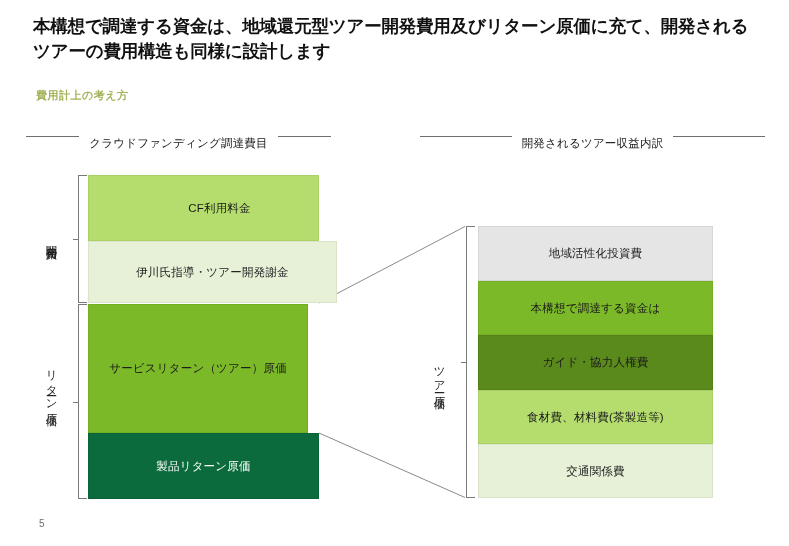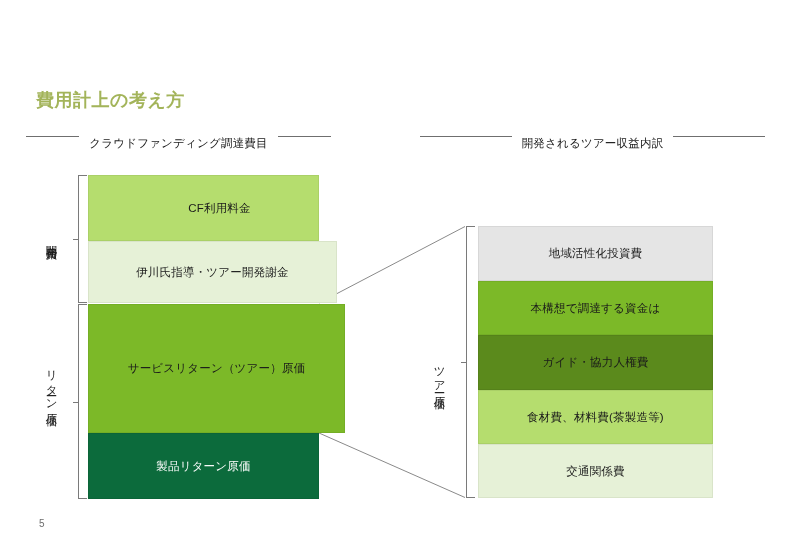--- a/index.html
+++ b/index.html
@@ -30,21 +30,21 @@
     line-height: 1.42;
     letter-spacing: -0.2px;
     color: #111111;
   }
 
   
   .subtitle {
     position: absolute;
     left: 36px;
     top: 88px;
-    font-size: 18px;
+    font-size: 11px;
     font-weight: bold;
     color: #a3b45a;
     letter-spacing: 0.5px;
   }
 
   
   .colhead {
     position: absolute;
     display: flex;
     align-items: flex-start;
@@ -122,20 +122,21 @@
     top: 518px;
     font-size: 10px;
     color: #6d6d6d;
   }
 </style>
 </head>
 <body>
 
 <div id="slide">
 
+  <div class="title">本構想で調達する資金は、地域還元型ツアー開発費用及びリターン原価に充て、開発されるツアーの費用構造も同様に設計します</div>
 
   <div class="subtitle">費用計上の考え方</div>
 
   <div class="colhead" id="colhead-left">
     <div class="rule"></div>
     <div class="htext">クラウドファンディング調達費目</div>
     <div class="rule"></div>
   </div>
 
   <div class="colhead" id="colhead-right">
@@ -158,21 +159,21 @@
 
   <div class="vlabel" id="lv-dev" style="left: 44px; top: 199px; height: 80px; display: flex; align-items: center; justify-content: center;">開発費用</div>
   <div class="vlabel" id="lv-ret" style="left: 44px; top: 330px; height: 110px; display: flex; align-items: center; justify-content: center;">リターン原価</div>
 
   <div class="bar" id="lbar0" style="left: 88px; width: 231px; top: 175px; height: 66px; background: rgb(181, 221, 110); color: rgb(26, 26, 26); padding-left: 32px;">
     <span>CF利用料金</span>
   </div>
   <div class="bar light-edge" id="lbar1" style="left: 88px; width: 249px; top: 241px; height: 62px; background: rgb(230, 241, 215); color: rgb(26, 26, 26);">
     <span>伊川氏指導・ツアー開発謝金</span>
   </div>
-  <div class="bar" id="lbar2" style="left: 88px; width: 257px; top: 304px; height: 129px; background: rgb(124, 185, 40); color: rgb(26, 26, 26);">
+  <div class="bar" id="lbar2" style="left: 88px; width: 220px; top: 304px; height: 129px; background: rgb(124, 185, 40); color: rgb(26, 26, 26);">
     <span>サービスリターン（ツアー）原価</span>
   </div>
   <div class="bar" id="lbar3" style="left: 88px; width: 231px; top: 433px; height: 66px; background: rgb(12, 107, 60); color: rgb(255, 255, 255);">
     <span>製品リターン原価</span>
   </div>
 
   <div class="bracket" id="rb-tour" style="left: 466px; top: 226px; height: 272px;">
     <div class="nub l"></div>
   </div>
   <div class="vlabel" id="rv-tour" style="left: 432px; top: 320px; height: 110px; display: flex; align-items: center; justify-content: center;">ツアー原価</div>

